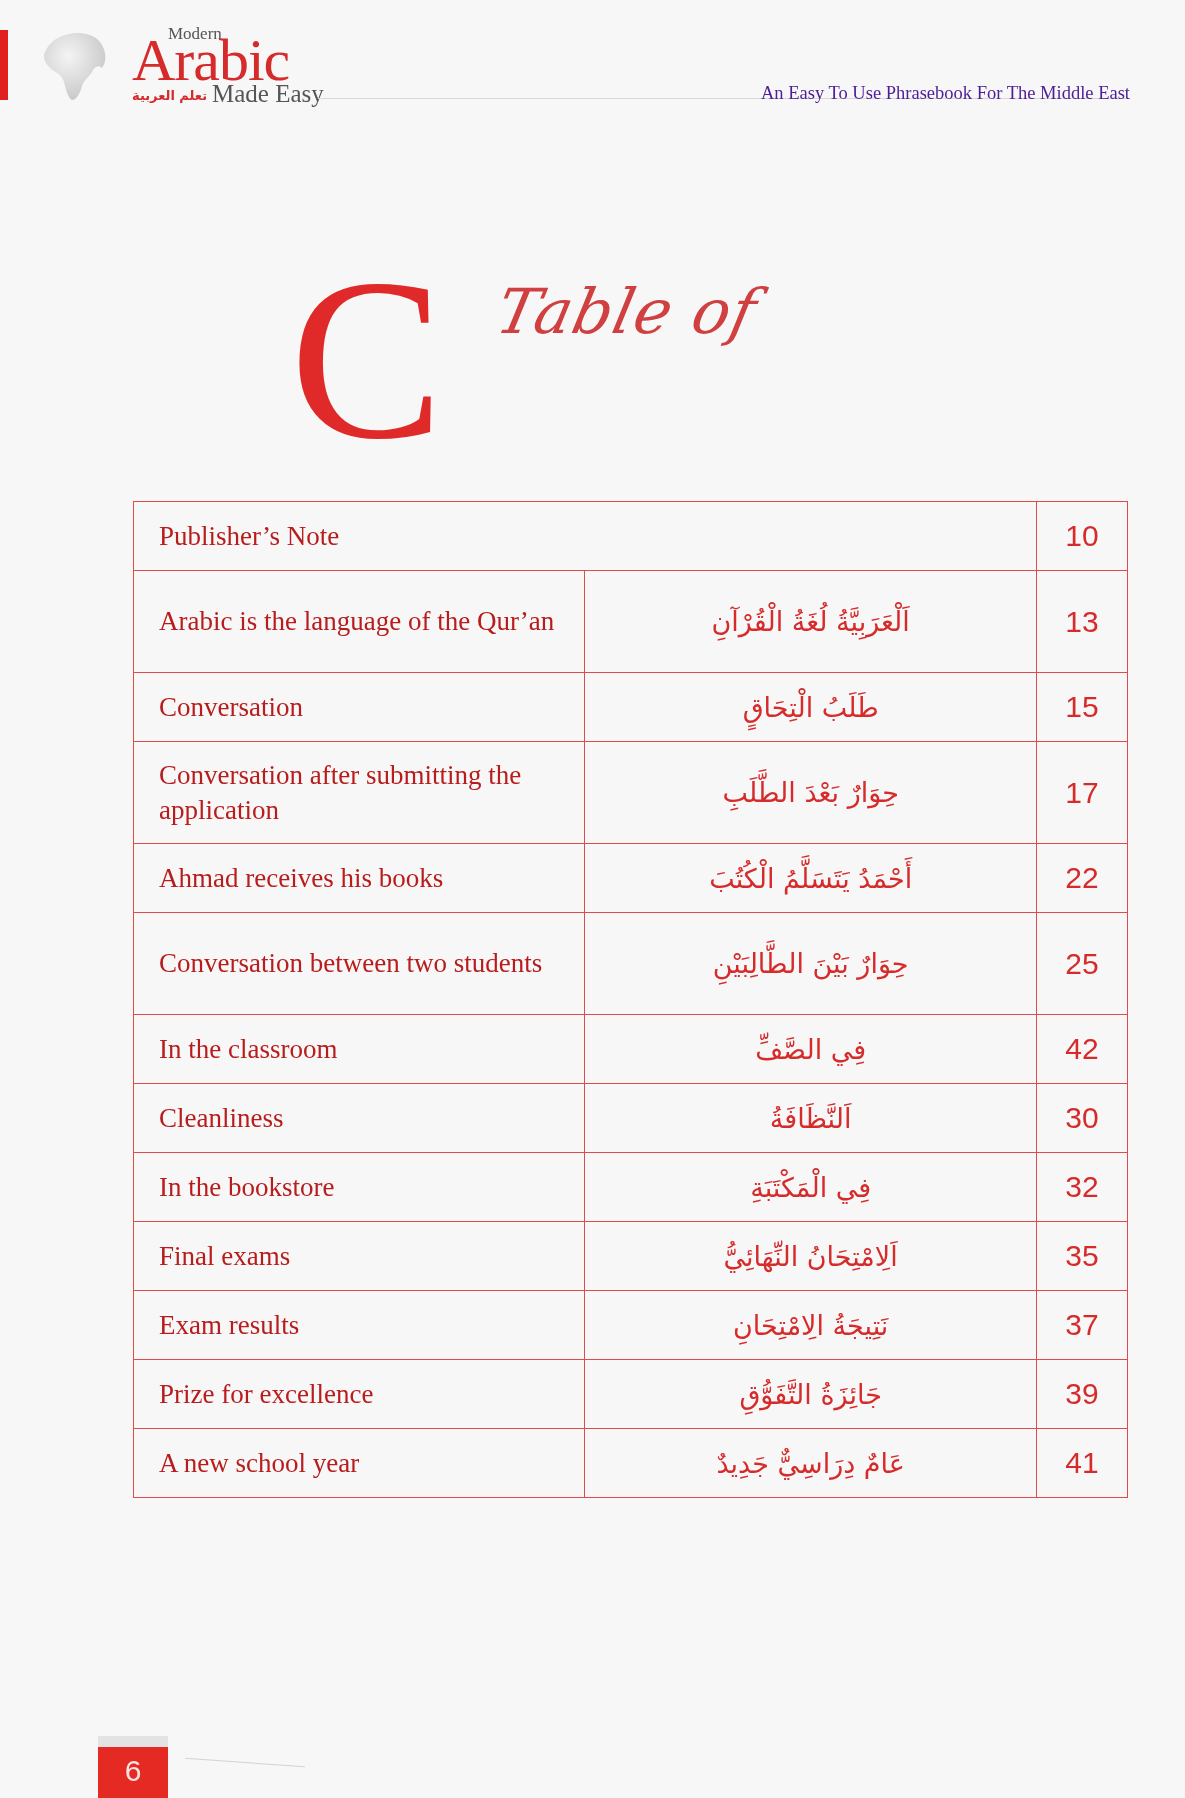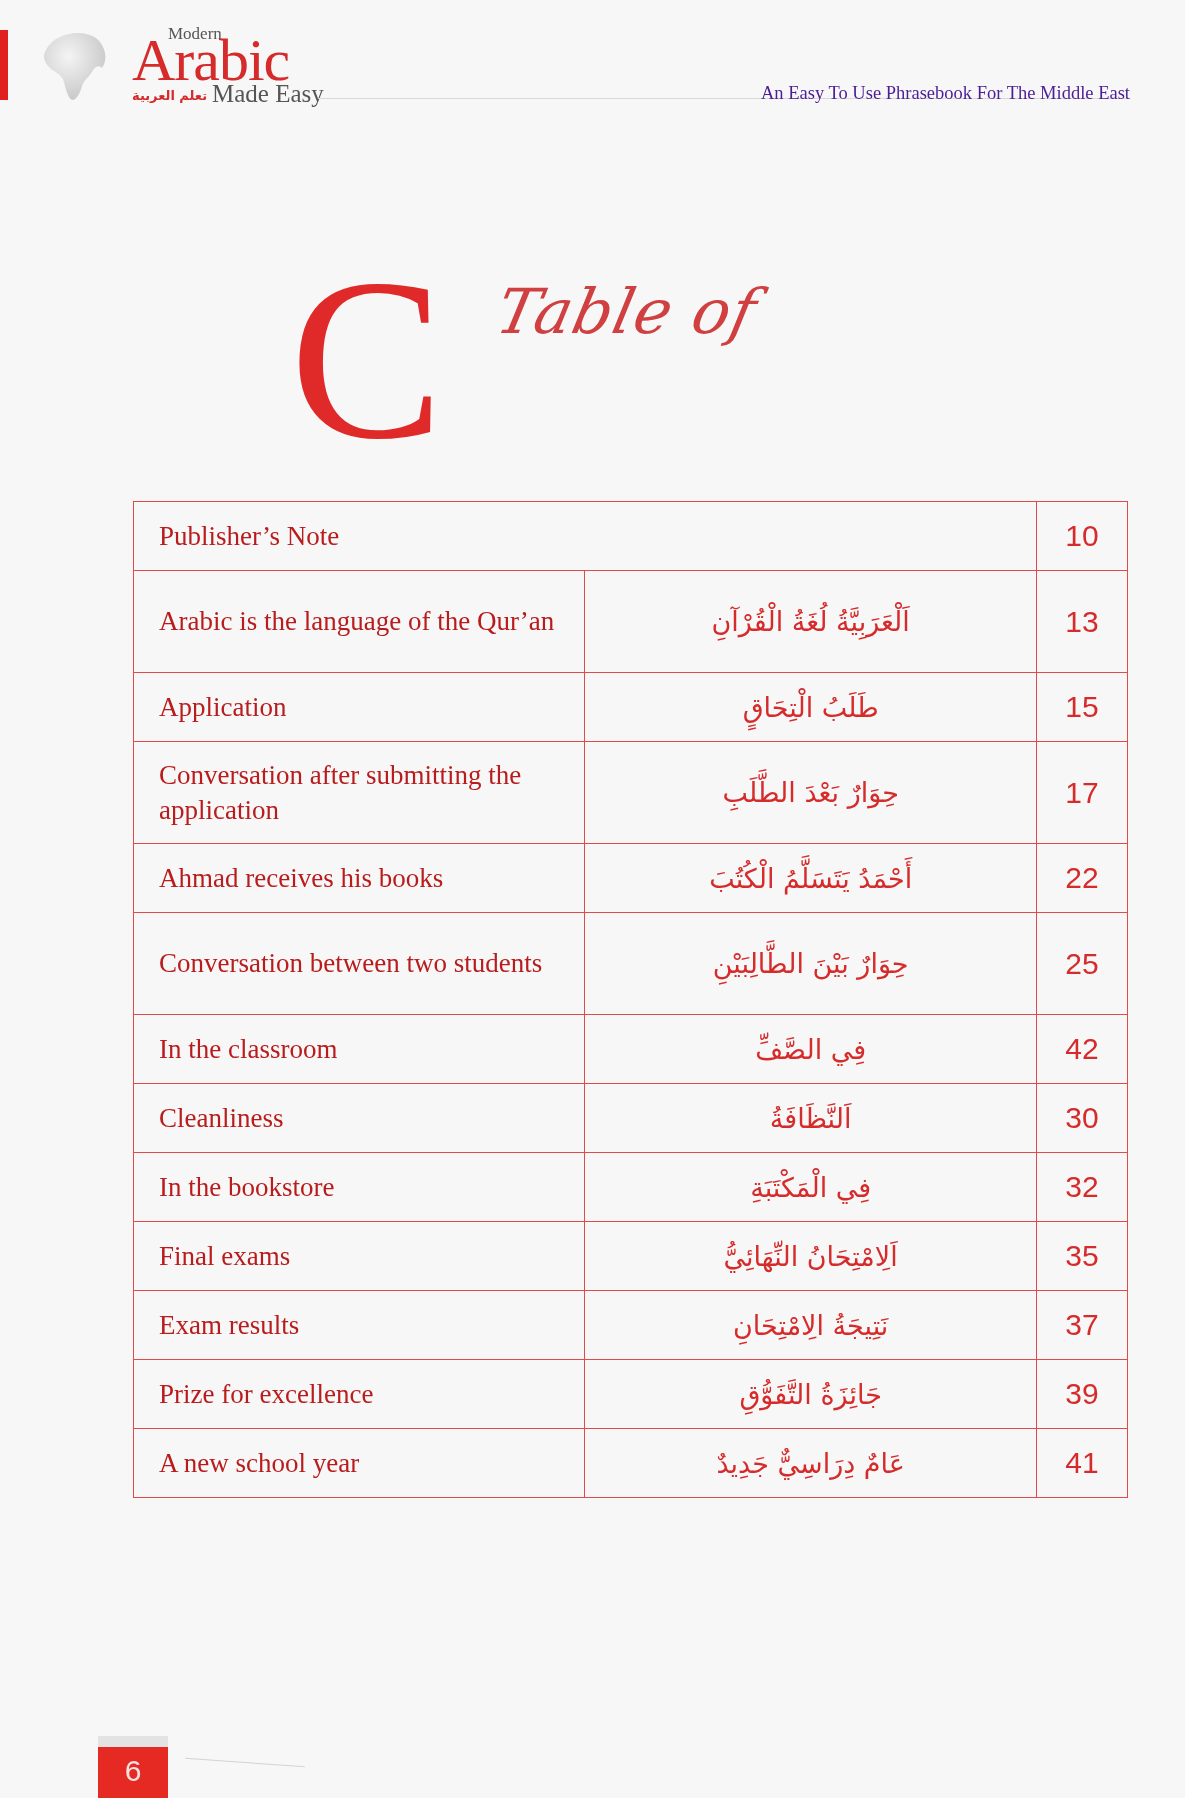--- a/index.html
+++ b/index.html
@@ -69,21 +69,21 @@
     <tr class="h1">
       <td class="en" colspan="2">Publisher’s Note</td>
       <td class="pg">10</td>
     </tr>
     <tr class="h2">
       <td class="en">Arabic is the language of the Qur’an</td>
       <td class="ar">اَلْعَرَبِيَّةُ لُغَةُ الْقُرْآنِ</td>
       <td class="pg">13</td>
     </tr>
     <tr class="h1">
-      <td class="en">Application</td>
+      <td class="en">Conversation</td>
       <td class="ar">طَلَبُ الْتِحَاقٍ</td>
       <td class="pg">15</td>
     </tr>
     <tr class="h2">
       <td class="en">Conversation after submitting the application</td>
       <td class="ar">حِوَارٌ بَعْدَ الطَّلَبِ</td>
       <td class="pg">17</td>
     </tr>
     <tr class="h1">
       <td class="en">Ahmad receives his books</td>

